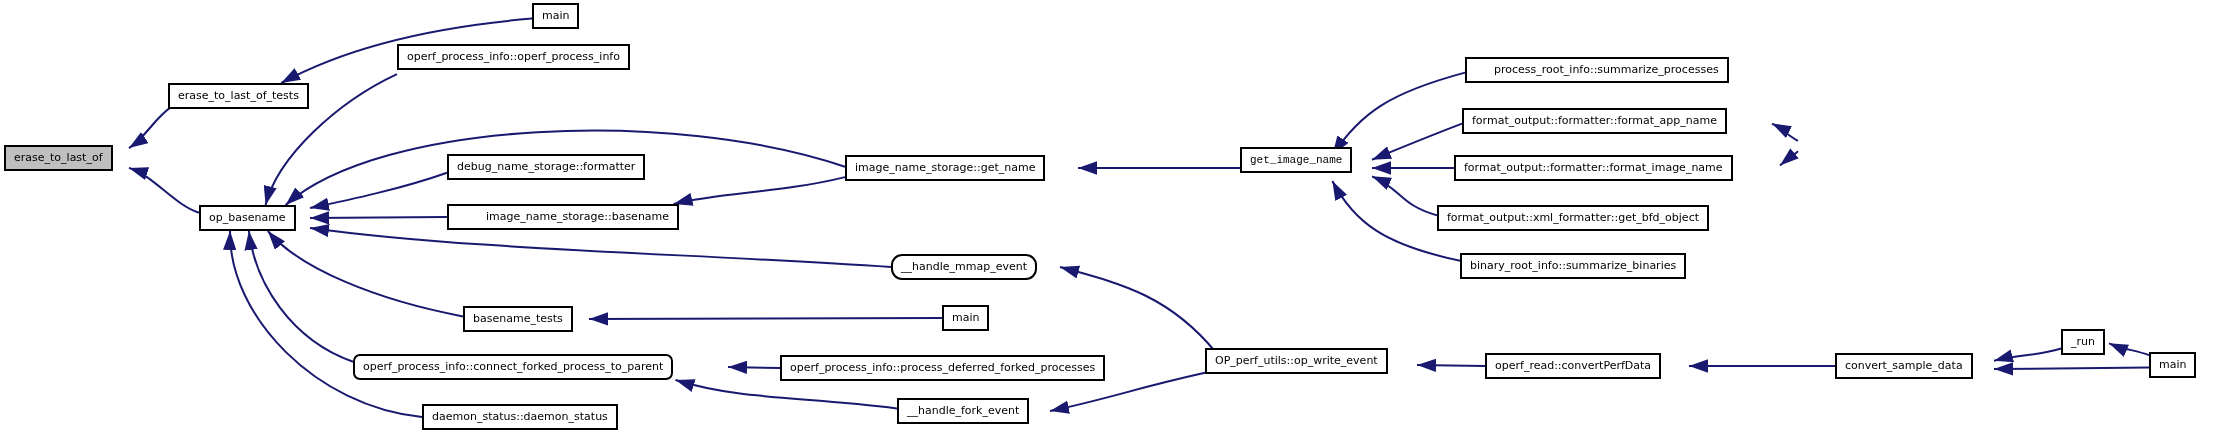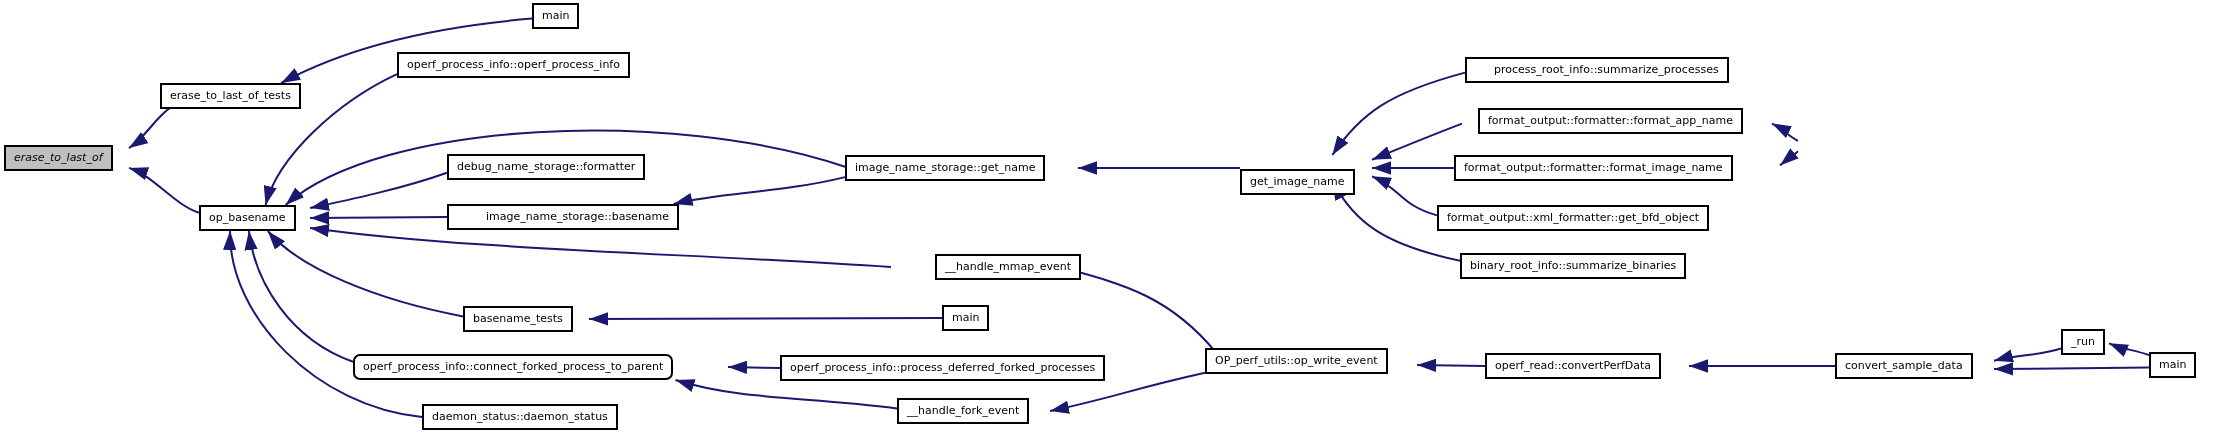--- a/index.html
+++ b/index.html
@@ -38,21 +38,20 @@
     background: var(--node-fill, #ffffff);
     color: var(--text-color, #000000);
     font-size: 11px;
     white-space: nowrap;
     text-align: center;
     cursor: pointer;
   }
   .node.hl {
     background: var(--hl-fill, #bfbfbf);
     cursor: default;
-    font-style: italic;
   }
 </style>
 </head>
 <body>
 
 <div class="stage">
   <svg class="edges" xmlns="http://www.w3.org/2000/svg">
     <defs>
       <marker id="arrow" viewBox="0 0 10 7" refX="10" refY="3.5" markerWidth="19" markerHeight="13.3" orient="auto" markerUnits="userSpaceOnUse">
         <path id="arrowhead-path" d="M0,0 L10,3.5 L0,7 Z"></path>
@@ -83,34 +82,34 @@
       <path class="edge" d="M845.0,177.1 C780.0,193.1 721.6,192.0 673.6,204.0" marker-end="url(#arrow)"></path>
       <path class="edge" d="M1465.0,72.6 C1390.0,92.6 1360.4,113.0 1332.4,155.0" marker-end="url(#arrow)"></path>
       <path class="edge" d="M1462.0,123.6 C1420.0,139.6 1404.0,146.7 1372.0,159.7" marker-end="url(#arrow)"></path>
       <path class="edge" d="M1454.0,168.0 L1372.0,168.0" marker-end="url(#arrow)"></path>
       <path class="edge" d="M1437.0,215.4 C1399.0,204.4 1402.0,189.3 1372.0,176.3" marker-end="url(#arrow)"></path>
       <path class="edge" d="M1460.0,260.8 C1385.0,244.8 1354.4,223.0 1332.4,181.0" marker-end="url(#arrow)"></path>
       <path class="edge" d="M1798.0,140.8 C1790.0,136.8 1780.0,127.6 1772.0,123.6" marker-end="url(#arrow)"></path>
       <path class="edge" d="M1798.0,151.2 C1792.0,156.2 1786.0,160.4 1780.0,165.4" marker-end="url(#arrow)"></path>
     </svg>
 <div class="node hl" style="left: 4px; top: 145px;">erase_to_last_of</div>
-    <div class="node" style="left: 160px; top: 83px;">erase_to_last_of_tests</div>
+    <div class="node" style="left: 168px; top: 83px;">erase_to_last_of_tests</div>
     <div class="node" style="left: 532px; top: 3px;">main</div>
-    <div class="node" style="left: 397px; top: 52px; text-align: right;">operf_process_info::operf_process_info</div>
+    <div class="node" style="left: 397px; top: 44px; text-align: right;">operf_process_info::operf_process_info</div>
     <div class="node" style="left: 199px; top: 205px;">op_basename</div>
     <div class="node" style="left: 447px; top: 154px;">debug_name_storage::formatter</div>
     <div class="node" style="left: 447px; top: 204px; padding-left: 37px;">image_name_storage::basename</div>
     <div class="node" style="left: 845px; top: 155px;">image_name_storage::get_name</div>
-    <div class="node" style="left: 1240px; top: 169px;">get_image_name</div>
+    <div class="node" style="left: 1240px; top: 147px; font-family: Liberation Mono, monospace;">get_image_name</div>
     <div class="node" style="left: 1465px; top: 57px; padding-left: 27px;">process_root_info::summarize_processes</div>
-    <div class="node" style="left: 1462px; top: 108px; margin-left: 16px;">format_output::formatter::format_app_name</div>
+    <div class="node" style="left: 1462px; top: 108px;">format_output::formatter::format_app_name</div>
     <div class="node" style="left: 1454px; top: 155px;">format_output::formatter::format_image_name</div>
     <div class="node" style="left: 1437px; top: 205px;">format_output::xml_formatter::get_bfd_object</div>
     <div class="node" style="left: 1460px; top: 253px;">binary_root_info::summarize_binaries</div>
-    <div class="node" style="left: 935px; top: 254px;">__handle_mmap_event</div>
+    <div class="node" style="left: 891px; top: 254px; border-radius: 11px;">__handle_mmap_event</div>
     <div class="node" style="left: 942px; top: 305px;">main</div>
     <div class="node" style="left: 463px; top: 306px;">basename_tests</div>
     <div class="node" style="left: 353px; top: 354px; border-radius: 7px;">operf_process_info::connect_forked_process_to_parent</div>
     <div class="node" style="left: 780px; top: 355px;">operf_process_info::process_deferred_forked_processes</div>
     <div class="node" style="left: 897px; top: 398px;">__handle_fork_event</div>
     <div class="node" style="left: 422px; top: 404px;">daemon_status::daemon_status</div>
     <div class="node" style="left: 1205px; top: 348px;">OP_perf_utils::op_write_event</div>
     <div class="node" style="left: 1485px; top: 353px;">operf_read::convertPerfData</div>
     <div class="node" style="left: 1835px; top: 353px;">convert_sample_data</div>
     <div class="node" style="left: 2061px; top: 329px;">_run</div>

